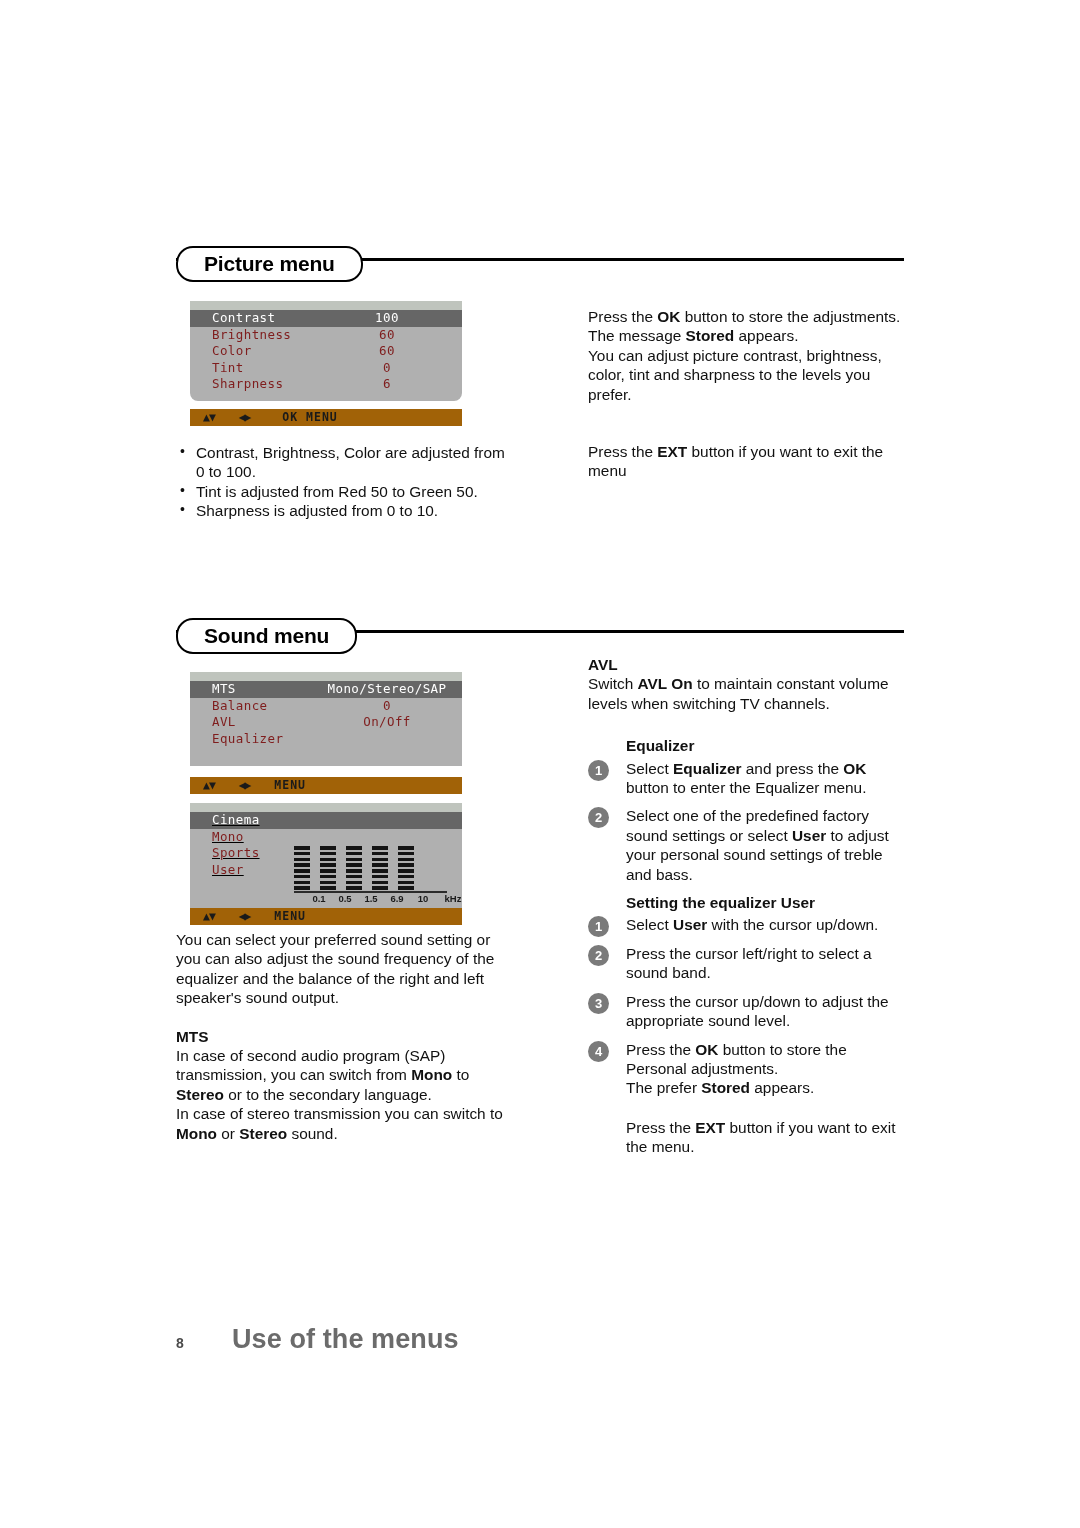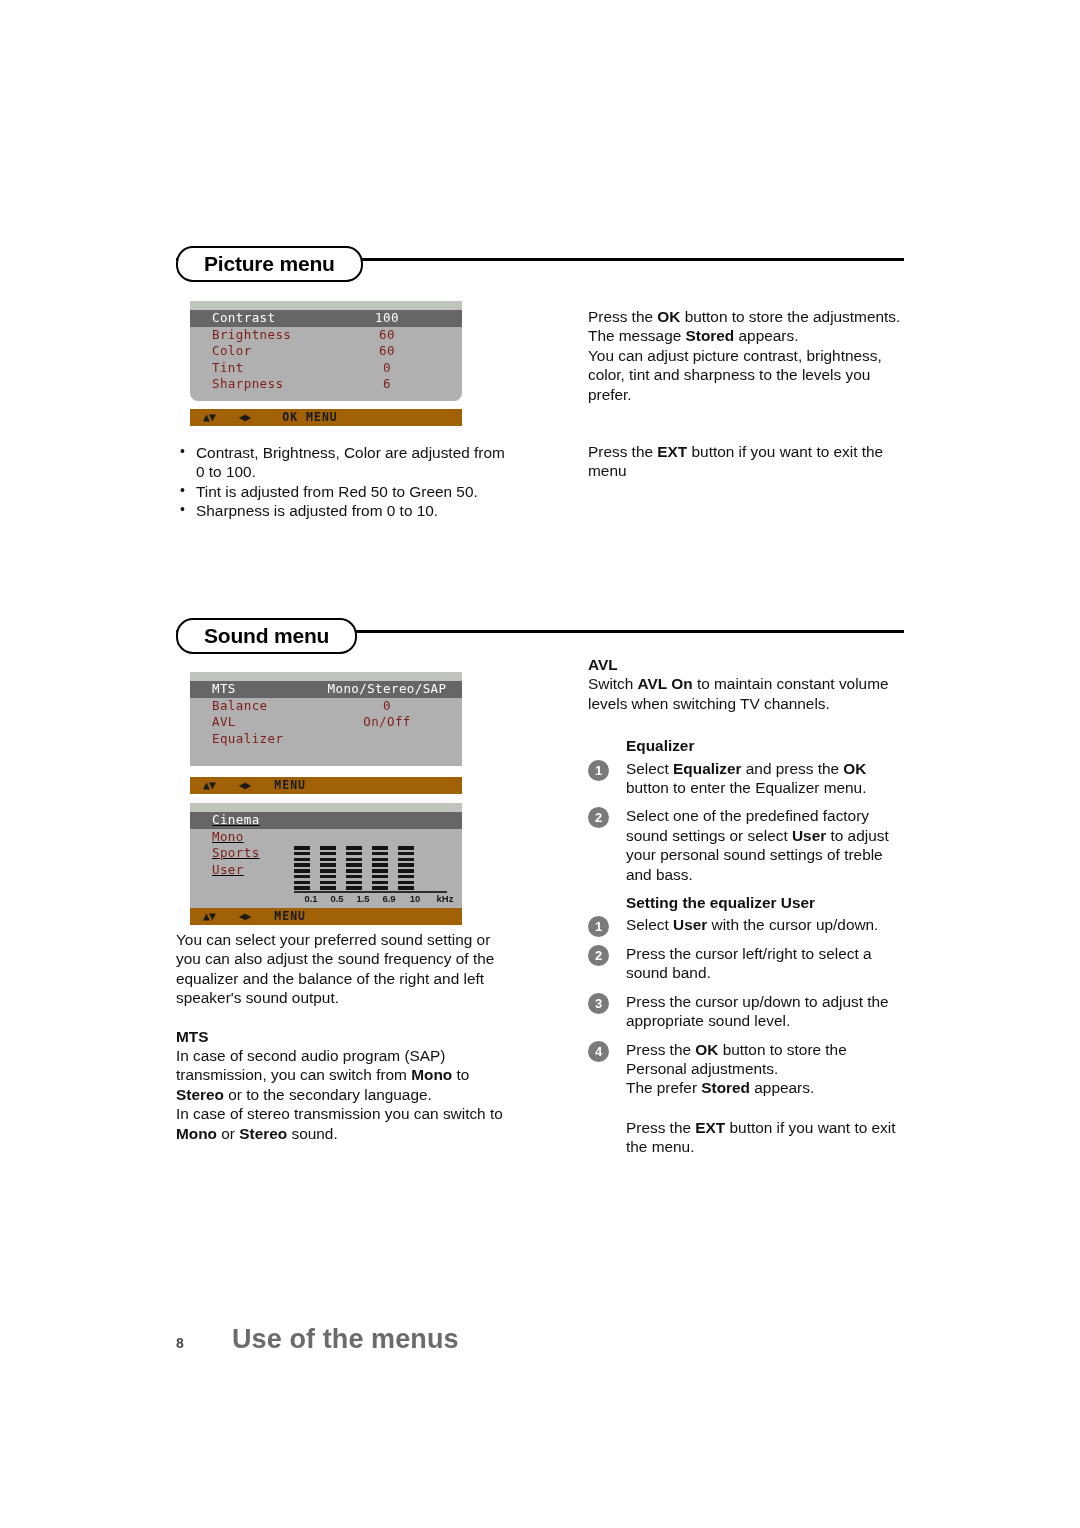--- a/index.html
+++ b/index.html
@@ -129,21 +129,21 @@
   .eq-axis {
     position: absolute;
     left: 0;
     top: 51px;
     width: 153px;
     height: 1.5px;
     background: #2b2b2b;
   }
   .eq-labels {
     position: absolute;
-    left: 4px;
+    left: 12px;
     top: 53px;
     width: 168px;
     display: flex;
     font-family: "Liberation Sans", sans-serif;
     font-size: 9.5px;
     font-weight: bold;
     color: #1a1a1a;
   }
   .eq-labels span { width: 26px; text-align: center; }
   .eq-labels span.unit { width: 34px; text-align: center; }

